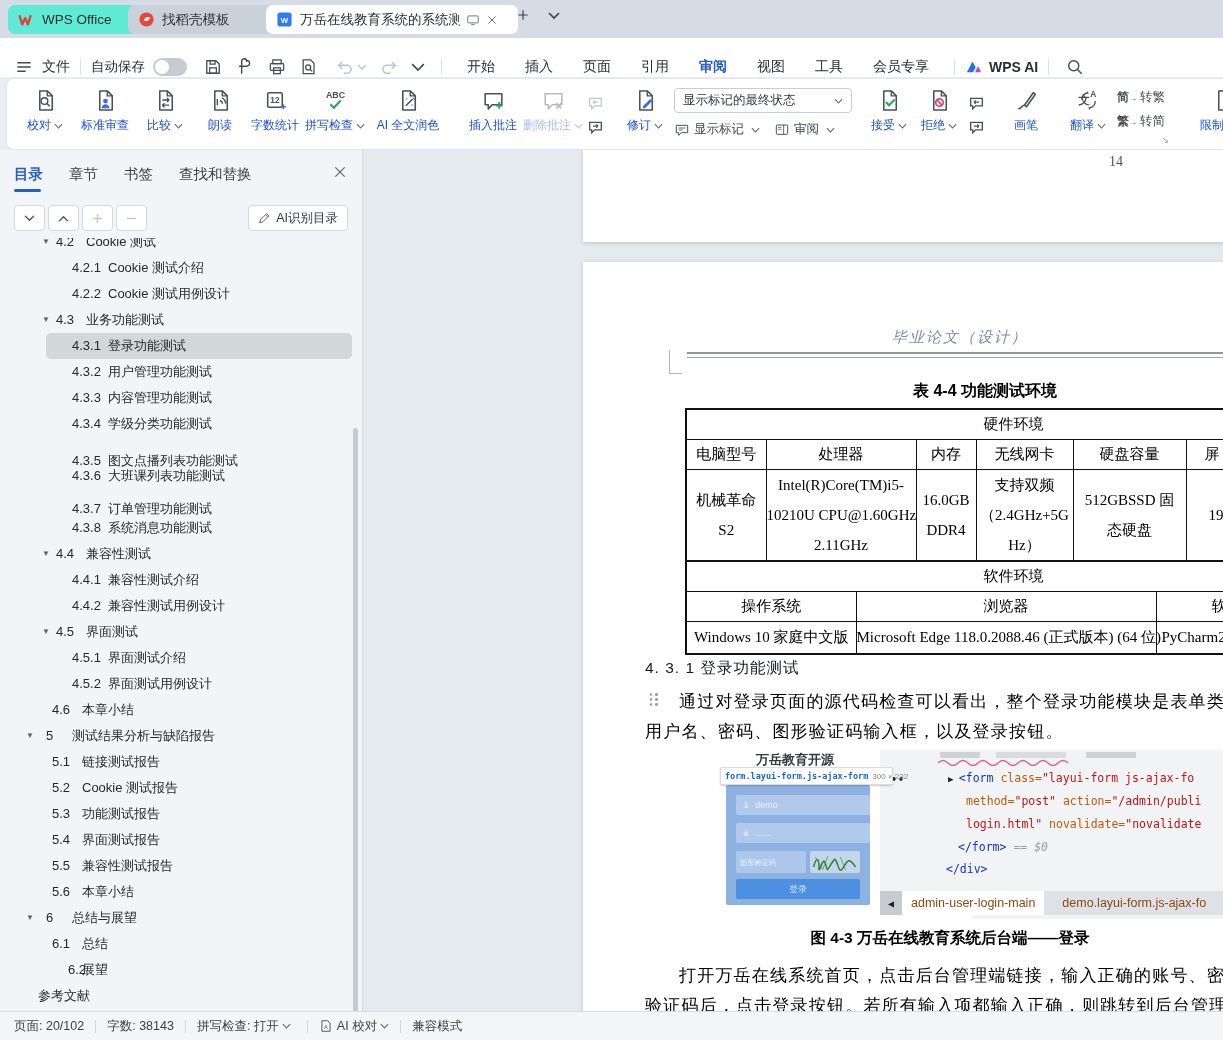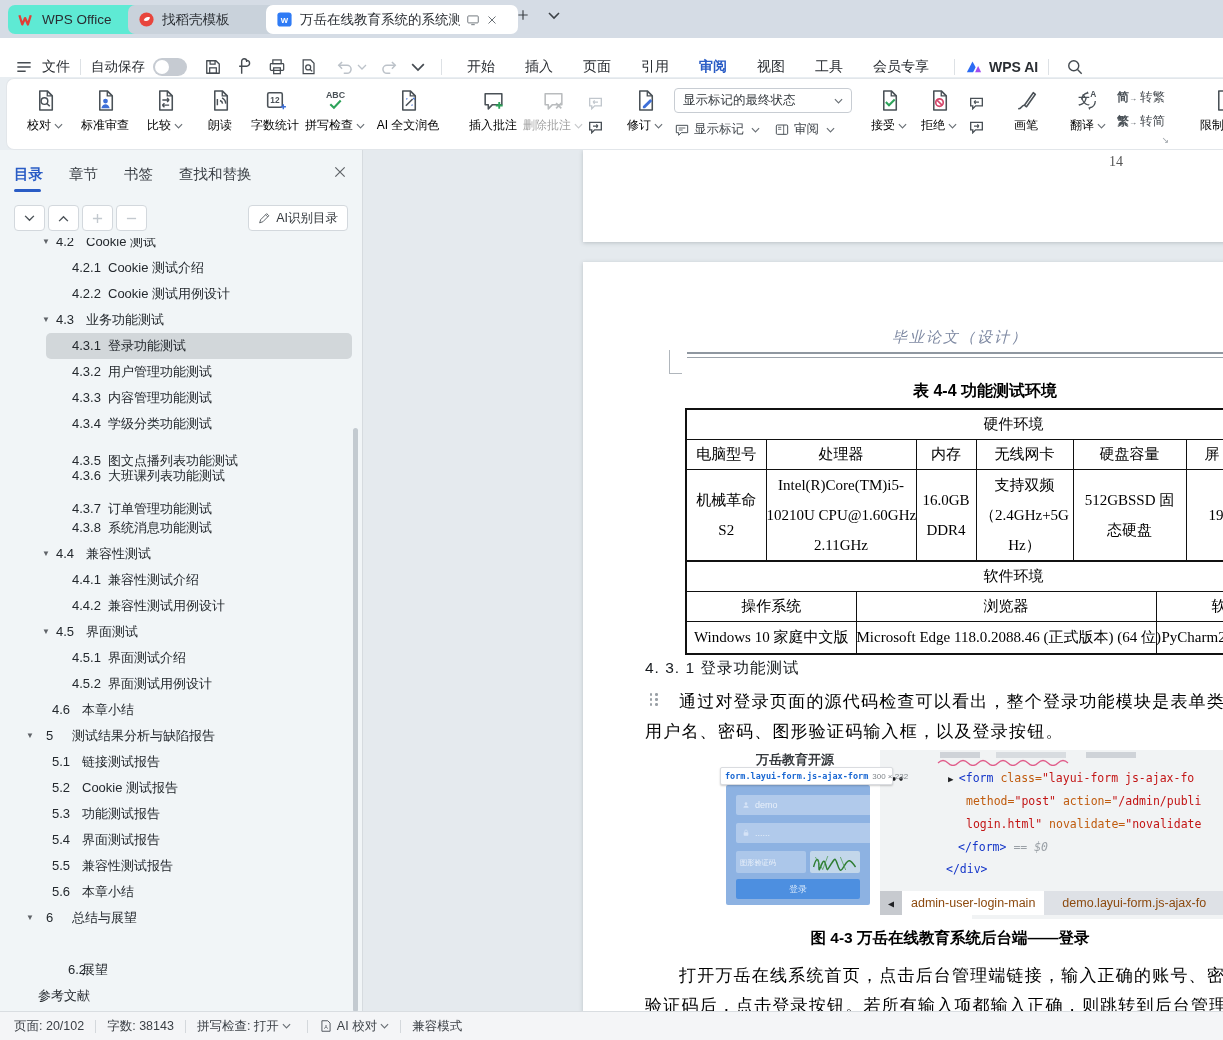--- a/index.html
+++ b/index.html
@@ -33,21 +33,21 @@
   #ribbonwrap{position:absolute;left:0;top:77px;width:100%;height:73px;background:#e9eef2;}
   #ribbon{position:absolute;left:6px;top:1px;right:0;height:70px;background:#fff;
           border:1px solid #e2e6ea;border-right:none;border-radius:8px 0 0 8px;
           display:flex;align-items:stretch;overflow:hidden;padding-left:6px;}
   .rgroup{display:flex;align-items:stretch;position:relative;padding:0 2px;}
   .rdivider{width:1px;background:#e6e9ec;margin:8px 4px;}
   .ritem{width:60px;display:flex;flex-direction:column;align-items:center;justify-content:flex-start;padding-top:9px;}
   .ritem.narrow{width:50px}
   .ritem.wide{width:86px}
   .ricon{width:25px;height:25px;}
-  .rlabel{margin-top:4px;font-size:12px;color:#000000;white-space:nowrap;display:flex;align-items:center;}
+  .rlabel{margin-top:4px;font-size:12px;color:#1d4ed8;white-space:nowrap;display:flex;align-items:center;}
   .ritem.disabled{opacity:.38;}
   .rstack{display:flex;flex-direction:column;justify-content:center;gap:9px;padding:0 4px;}
   .sbtn{width:17px;height:15px;color:#4a5157}
   .sbtn.dis{color:#c1c7cd}
   .rcombo{display:flex;flex-direction:column;justify-content:flex-start;padding-top:9px;margin-left:4px;}
   .rdrop{width:160px;height:23px;border:1px solid #c8cdd3;border-radius:4px;display:flex;align-items:center;
          justify-content:space-between;padding:0 8px;font-size:12.5px;color:#33383d;background:#fff;}
   .rrow{display:flex;align-items:center;margin-top:8px;gap:14px;}
   .rrow .small-item{display:flex;align-items:center;font-size:12.5px;color:#41464c;gap:4px;}
   .rrow .sicon{width:16px;height:16px;color:#4a5157}
@@ -681,20 +681,24 @@
         </div>
         <div class="trow" style="top: 641px;">
           <span style="left:52px">5.6</span>
           <span style="left:82px">本章小结</span>
         </div>
         <div class="trow" style="top: 667px;">
           <span class="arr" style="left:26px">▼</span>
           <span style="left:46px">6</span>
           <span style="left:72px">总结与展望</span>
         </div>
+        <div class="trow" style="top: 693px;">
+          <span style="left:52px">6.1</span>
+          <span style="left:82px">总结</span>
+        </div>
         <div class="trow" style="top: 719px;">
           <span style="left:68px">6.2</span>
           <span style="left:82px">展望</span>
         </div>
         <div class="trow" style="top: 745px;">
           <span style="left:38px">参考文献</span>
         </div>
       </div>
     <div class="sb-thumb" style="top:278px;bottom:0"></div>
   </div>

